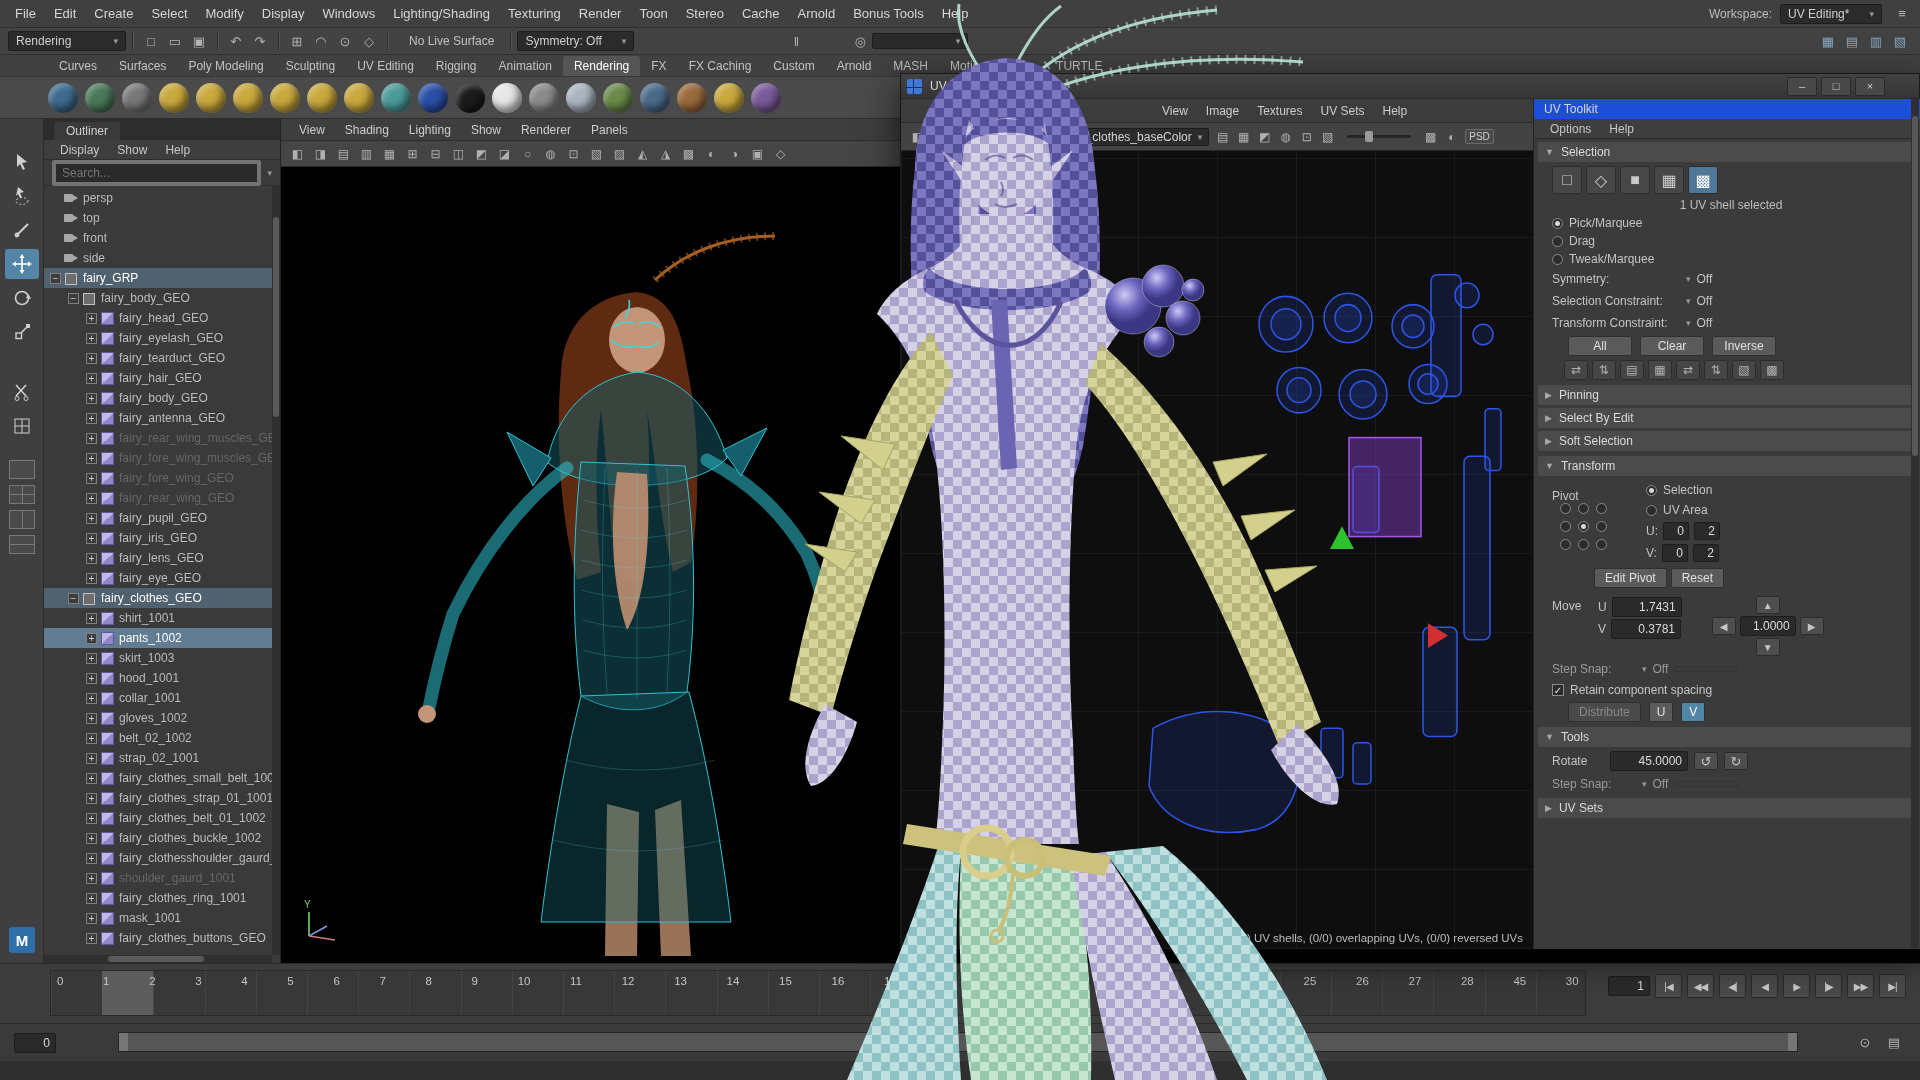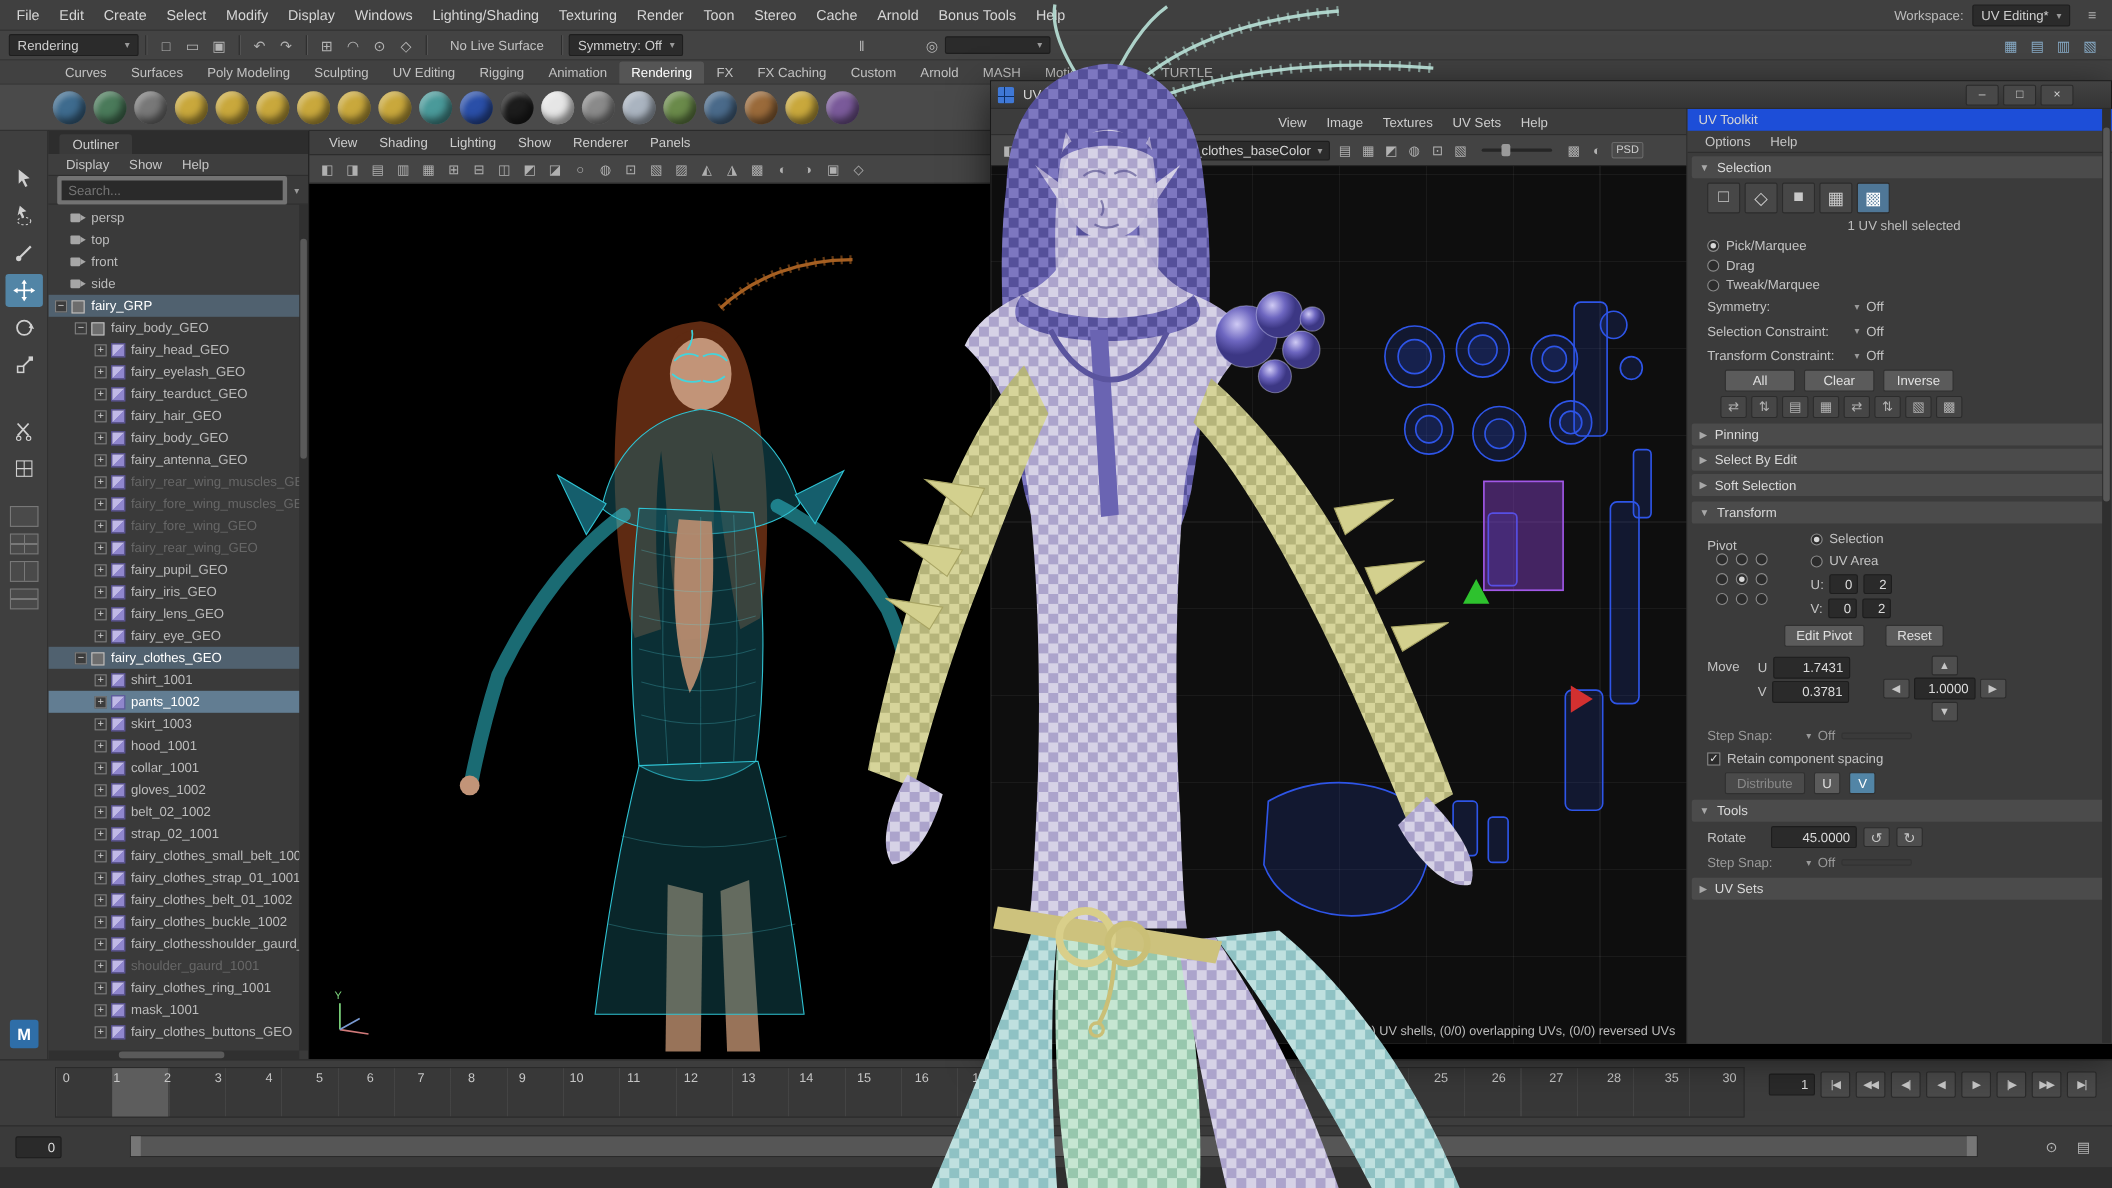--- a/index.html
+++ b/index.html
@@ -4,21 +4,21 @@
 <style>
 *{box-sizing:border-box;margin:0;padding:0}
 html,body{background:#1b1b1b}
 #root{position:relative;width:1920px;height:1080px;overflow:hidden;background:#444;
   font-family:"Liberation Sans",sans-serif;font-size:12px;color:#c8c8c8;-webkit-font-smoothing:antialiased}
 .abs{position:absolute}
 .row{display:flex;align-items:center}
 .sep{width:1px;height:18px;background:#2d2d2d;box-shadow:1px 0 0 #565656;margin:0 6px;flex:none}
 .ib{width:24px;height:22px;display:flex;align-items:center;justify-content:center;color:#b4b4b4;
   font-size:13px;border-radius:2px;flex:none}
-.combo{display:inline-flex;align-items:center;gap:7px;background:#2b2b2b;border:1px solid #1e1e1e;
+.combo{display:inline-flex;align-items:center;gap:20px;background:#2b2b2b;border:1px solid #1e1e1e;
   border-radius:2px;padding:2px 7px;color:#cfcfcf;white-space:nowrap}
 .caret{font-size:9px;color:#9a9a9a}
 .field{background:#2a2a2a;border:1px solid #1d1d1d;border-radius:2px;padding:2px 5px;color:#dcdcdc;
   text-align:right;white-space:nowrap}
 .field.dis{background:#3a3a3a;color:#6e6e6e;border-color:#333}
 .btn{background:#5b5b5b;border:1px solid #303030;border-radius:2px;padding:2px 10px;color:#e0e0e0;
   text-align:center;white-space:nowrap}
 .btn.mini{padding:2px 7px}
 .btn.active{background:#5285a6;color:#fff}
 .btn.dim{color:#8a8a8a;background:#4a4a4a}
@@ -922,21 +922,21 @@
             <span class="field tinyf">0</span>
             <span class="field tinyf">2</span>
           </div>
           <div class="row" style="gap:5px;height:22px">
             <span>V:</span>
             <span class="field tinyf">0</span>
             <span class="field tinyf">2</span>
           </div>
         </div>
       </div>
-      <div class="tkrow" style="gap:19px;padding-left:88px">
+      <div class="tkrow" style="gap:4px;padding-left:60px">
         <span class="btn">Edit Pivot</span>
         <span class="btn">Reset</span>
       </div>
 
       <div class="tkrow" style="align-items:flex-start;margin-top:4px">
         <span style="width:40px;padding-top:3px">Move</span>
         <div>
           <div class="row" style="gap:5px;height:22px">
             <span>U</span>
             <span class="field" style="width:70px">1.7431</span>
@@ -1030,21 +1030,21 @@
           <span>19</span>
           <span>20</span>
           <span>21</span>
           <span>22</span>
           <span>23</span>
           <span>24</span>
           <span>25</span>
           <span>26</span>
           <span>27</span>
           <span>28</span>
-          <span>35</span>
+          <span>45</span>
           <span>30</span>
         </div>
     </div>
     <div class="transport">
       <span class="field" style="width:42px">1</span>
       <div class="row" style="gap:5px">
 
       <span class="tbtn">|◀</span>
           <span class="tbtn">◀◀</span>
           <span class="tbtn">◀|</span>

